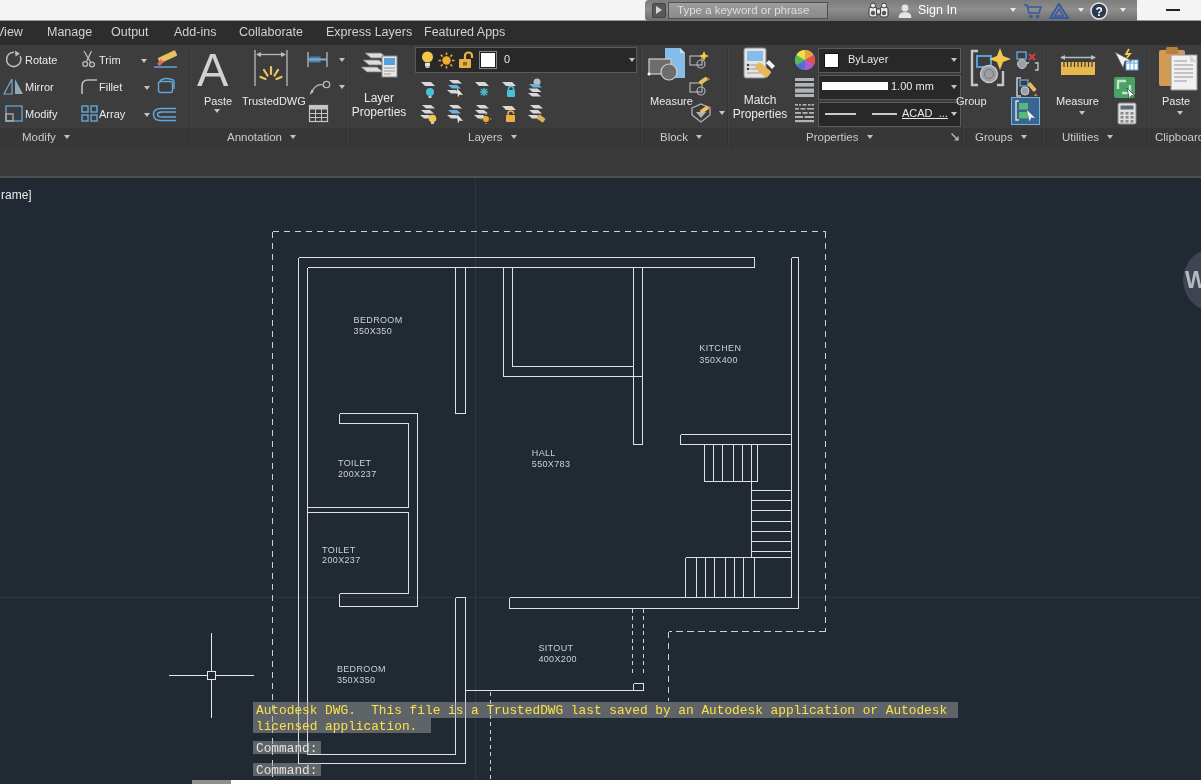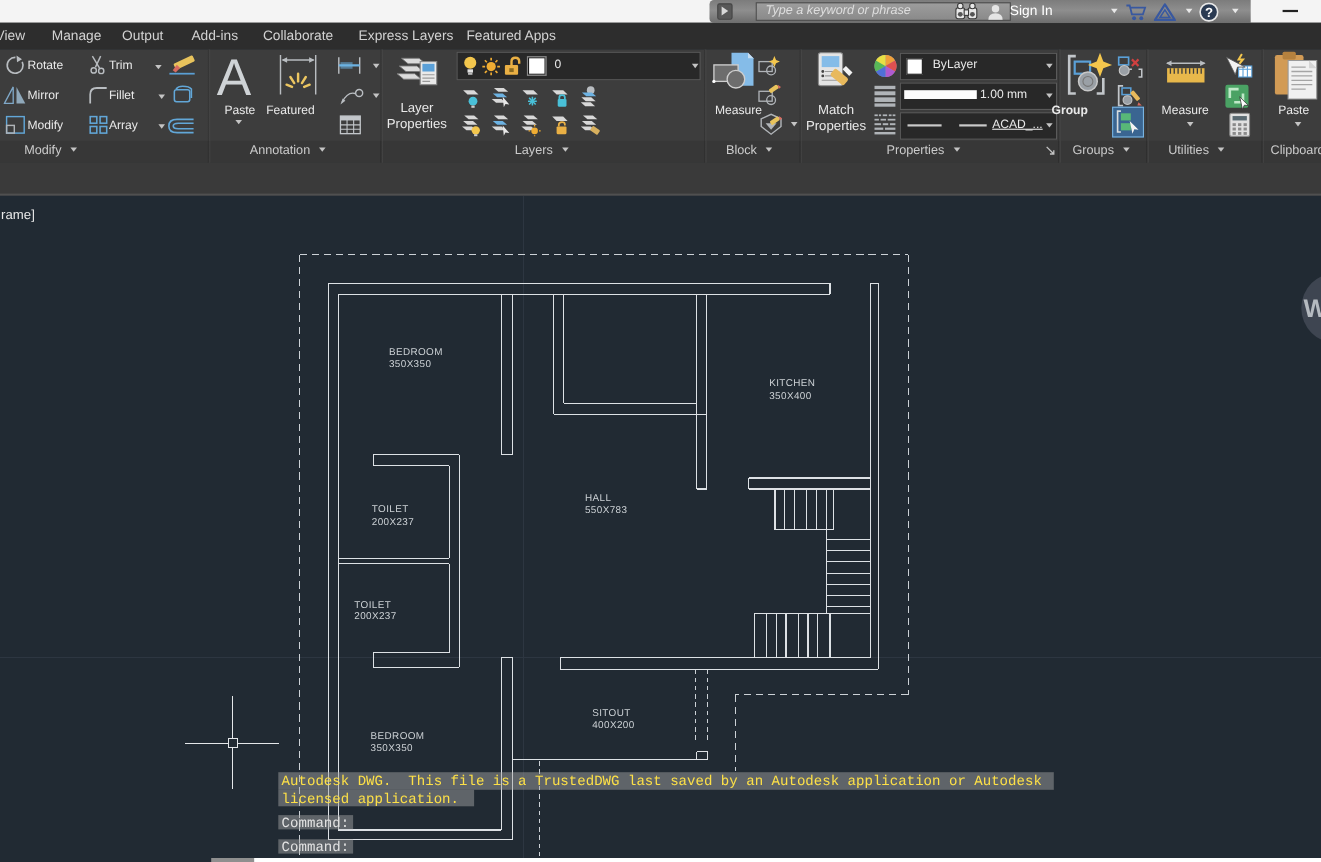--- a/index.html
+++ b/index.html
@@ -8,23 +8,23 @@
   .abs { position:absolute; }
   #stage { position:relative; width:1201px; height:784px; }
   
   #titlebar { left:0; top:0; width:1201px; height:21px; background:#f4f4f4;
     border-bottom:1px solid #9a9a9a; }
   #titletext { left:186px; top:3.5px; font-size:13px; color:#2a2a2a; }
   
   #infobar { left:645px; top:0; width:492px; height:21px;
     background:linear-gradient(#7c7c7c,#8e8e8e 45%,#6d6d6d);
     border-radius:4px 0 0 4px; }
-  #searchbox { left:687px; top:2px; width:232px; height:17px;
+  #searchbox { left:668px; top:2px; width:160px; height:17px;
     background:linear-gradient(#9d9d9d,#8a8a8a); border:1px solid #4f4f4f;
-    color:#dedede; font-style:italic; font-size:11.5px; line-height:15px; padding-left:8px;}
+    color:#dedede; font-size:11.5px; line-height:15px; padding-left:8px;}
   #minbtn { left:1166px; top:9px; width:14px; height:2px; background:#222; }
   
   #tabrow { left:0; top:21px; width:1201px; height:24px; background:#2d2d2d; }
   .tab { position:absolute; top:25px; color:#d2d2d2; font-size:12.5px; white-space:nowrap; }
   
   #ribbon { left:0; top:45px; width:1201px; height:103px; background:#3d3d3d; }
   #labelrow { left:0; top:128px; width:1201px; height:20px; background:#373737; }
   .plabel { position:absolute; top:131px; color:#cbcbcb; font-size:11.5px; white-space:nowrap;}
   .dn { display:inline-block; width:0; height:0; border-left:3.5px solid transparent;
     border-right:3.5px solid transparent; border-top:4px solid #c4c4c4;
@@ -211,21 +211,21 @@
       <path d="M4 5.5 L9 3 L9 8 Z" fill="#b9bdc1"></path>
       <path d="M34 5.5 L29 3 L29 8 Z" fill="#b9bdc1"></path>
       <g stroke="#ecc661" stroke-width="2.2" fill="none" stroke-linecap="round">
         <line x1="19" y1="18" x2="19" y2="25"></line>
         <line x1="12" y1="21" x2="15.5" y2="26.5"></line>
         <line x1="26" y1="21" x2="22.5" y2="26.5"></line>
         <line x1="8.5" y1="28" x2="13.5" y2="30"></line>
         <line x1="29.5" y1="28" x2="24.5" y2="30"></line>
       </g>
     </svg>
-    <div class="rtext" style="left:242px;top:95px;">Featured</div>
+    <div class="rtext" style="left:242px;top:95px;">TrustedDWG</div>
     <svg class="abs" style="left:306px;top:51px;" width="23" height="17" viewBox="0 0 23 17">
       <g stroke="#b9bdc1" stroke-width="1.3">
         <line x1="2" y1="1" x2="2" y2="16"></line>
           <line x1="21" y1="1" x2="21" y2="16"></line>
       </g>
       <line x1="2" y1="8.5" x2="21" y2="8.5" stroke="#6cb2e2" stroke-width="2"></line>
       <rect x="3.5" y="5.5" width="11" height="6" fill="#6cb2e2" opacity="0.55"></rect>
     </svg>
     <div class="dn abs" style="left:334px;top:58px;"></div>
     <svg class="abs" style="left:308px;top:79px;" width="24" height="17" viewBox="0 0 24 17">
@@ -457,21 +457,21 @@
     </svg>
 
     <svg class="abs" style="left:967px;top:46px;" width="44" height="44" viewBox="0 0 44 44">
       <path d="M11 5 L5 5 L5 39 L11 39" fill="none" stroke="#c2c6ca" stroke-width="2.4"></path>
       <path d="M30 39 L36 39 L36 25" fill="none" stroke="#c2c6ca" stroke-width="2.4"></path>
       <rect x="10" y="10" width="14" height="11" fill="none" stroke="#5aa0d8" stroke-width="2"></rect>
       <circle cx="22" cy="28" r="8.5" fill="#9aa0a6" stroke="#c8c8c8" stroke-width="1.4"></circle>
       <circle cx="22" cy="28" r="4.5" fill="none" stroke="#777" stroke-width="1"></circle>
       <path d="M33 2 L36 10 L44 13 L36 16 L33 24 L30 16 L22 13 L30 10 Z" fill="#f3c64d"></path>
     </svg>
-    <div class="rtext" style="left:956px;top:95px;font-weight:bold;">Group</div>
+    <div class="rtext" style="left:956px;top:95px;">Group</div>
     <svg class="abs" style="left:1014px;top:50px;" width="25" height="21" viewBox="0 0 25 21">
       <rect x="3" y="2" width="9" height="7" fill="none" stroke="#5aa0d8" stroke-width="1.5"></rect>
       <circle cx="8" cy="14" r="4.5" fill="#9aa0a6" stroke="#c8c8c8" stroke-width="1"></circle>
       <path d="M15 4 L21 10 M21 4 L15 10" stroke="#d04040" stroke-width="2"></path>
       <path d="M21 13 L24 13 L24 20 L21 20 M15 13 L12.5 13" fill="none" stroke="#c2c6ca" stroke-width="1.4"></path>
     </svg>
     <svg class="abs" style="left:1014px;top:76px;" width="25" height="22" viewBox="0 0 25 22">
       <path d="M7 2 L3 2 L3 20 L7 20" fill="none" stroke="#c2c6ca" stroke-width="1.6"></path>
       <rect x="6" y="4" width="8" height="6" fill="none" stroke="#5aa0d8" stroke-width="1.4"></rect>
       <circle cx="11" cy="15" r="4" fill="#9aa0a6" stroke="#c8c8c8" stroke-width="1"></circle>

